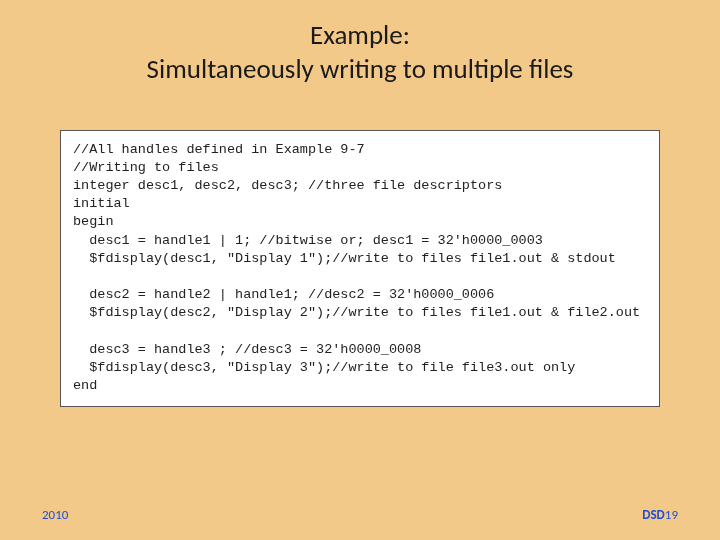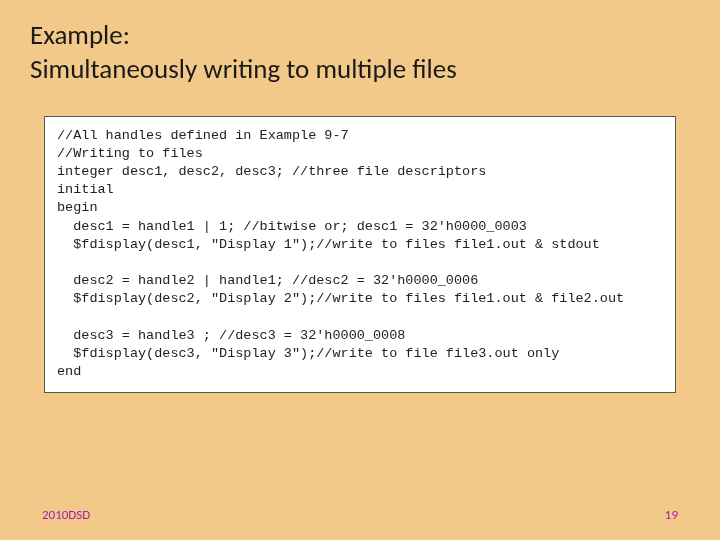--- a/index.html
+++ b/index.html
@@ -10,53 +10,53 @@
     font-family: Calibri, "Segoe UI", Arial, sans-serif;
     position: relative;
     overflow: hidden;
   }
   .slide {
     width: 100%;
     height: 100%;
     padding: 18px 30px 0 30px;
   }
   .title {
-    text-align: left;
+    text-align: center;
     font-size: 27px;
     line-height: 1.25;
     color: #1a1a1a;
     font-weight: 400;
-    margin-bottom: 30px;
+    margin-bottom: 44px;
     white-space: pre-line;
   }
   .code-box {
     background: #ffffff;
     border: 1px solid #555;
-    margin: 0 14px;
+    margin: 0 30px;
     padding: 10px 12px 10px 12px;
     font-family: "Courier New", Courier, monospace;
     font-size: 13.5px;
     line-height: 1.35;
     color: #222;
     white-space: pre;
     overflow: hidden;
   }
   .footer {
     position: absolute;
     bottom: 18px;
     left: 0;
     width: 100%;
     display: flex;
     justify-content: space-between;
     padding: 0 42px 0 42px;
     font-size: 13px;
-    color: #a21caf;
+    color: #1d4ed8;
   }
   .footer .year { flex: 0 0 auto; }
-  .footer .center { flex: 1 1 auto; text-align: left; }
+  .footer .center { flex: 1 1 auto; text-align: right; font-weight: bold; }
   .footer .page { flex: 0 0 auto; }
 </style>
 </head>
 <body>
 
 <div class="slide">
   <h1 class="title">Example:
 Simultaneously writing to multiple files</h1>
   <pre class="code-box">//All handles defined in Example 9-7
 //Writing to files

